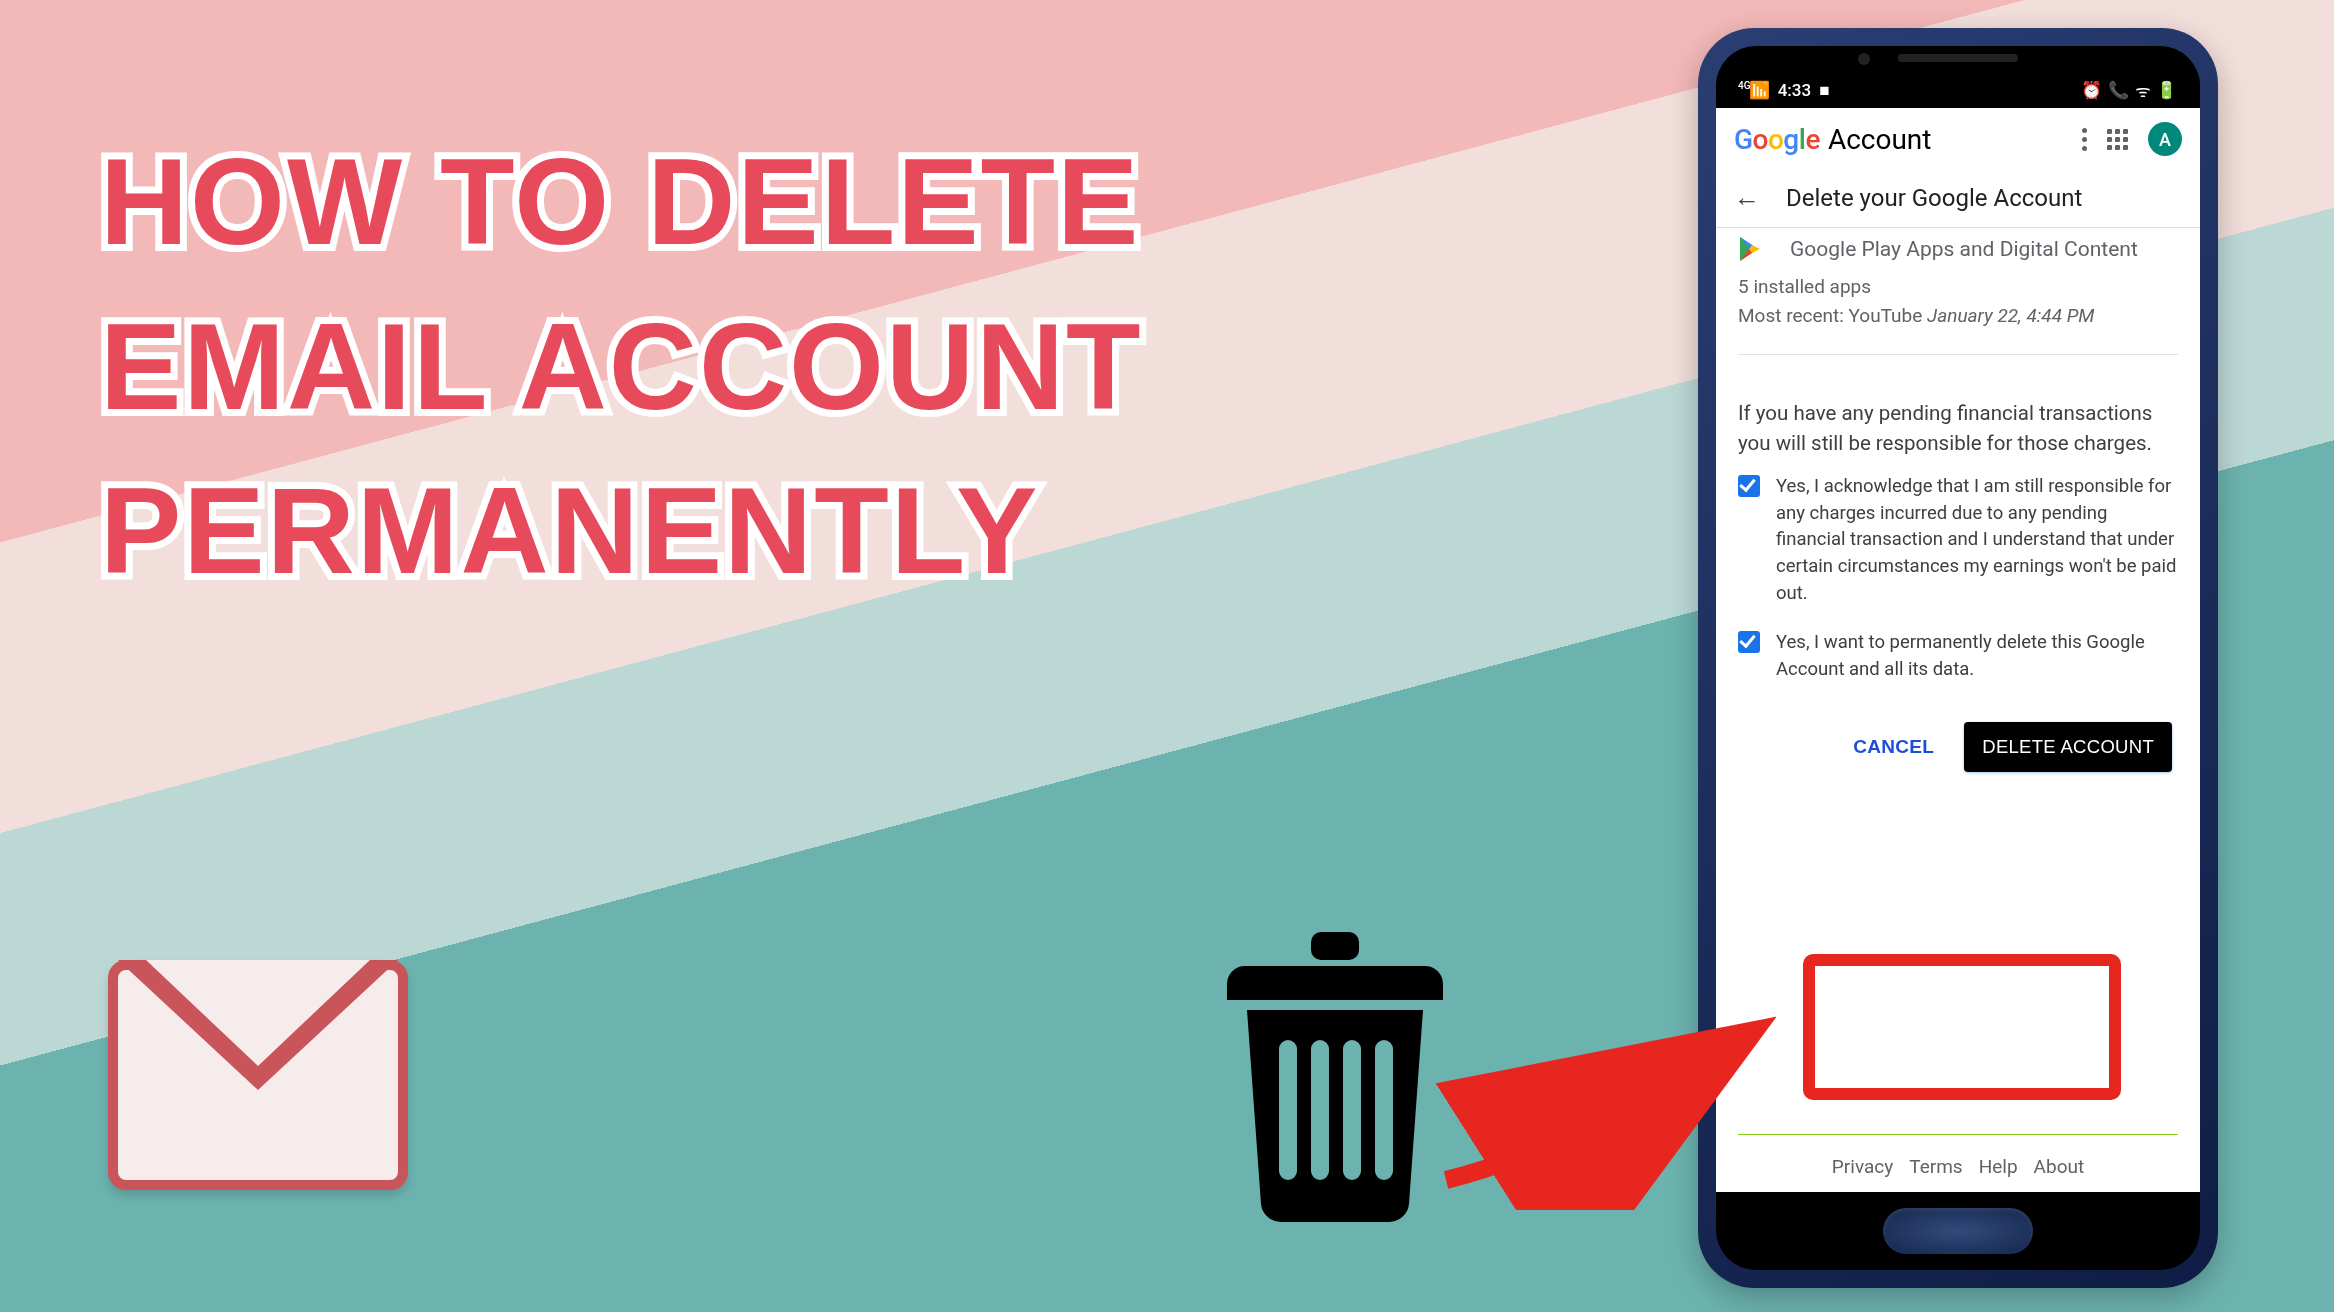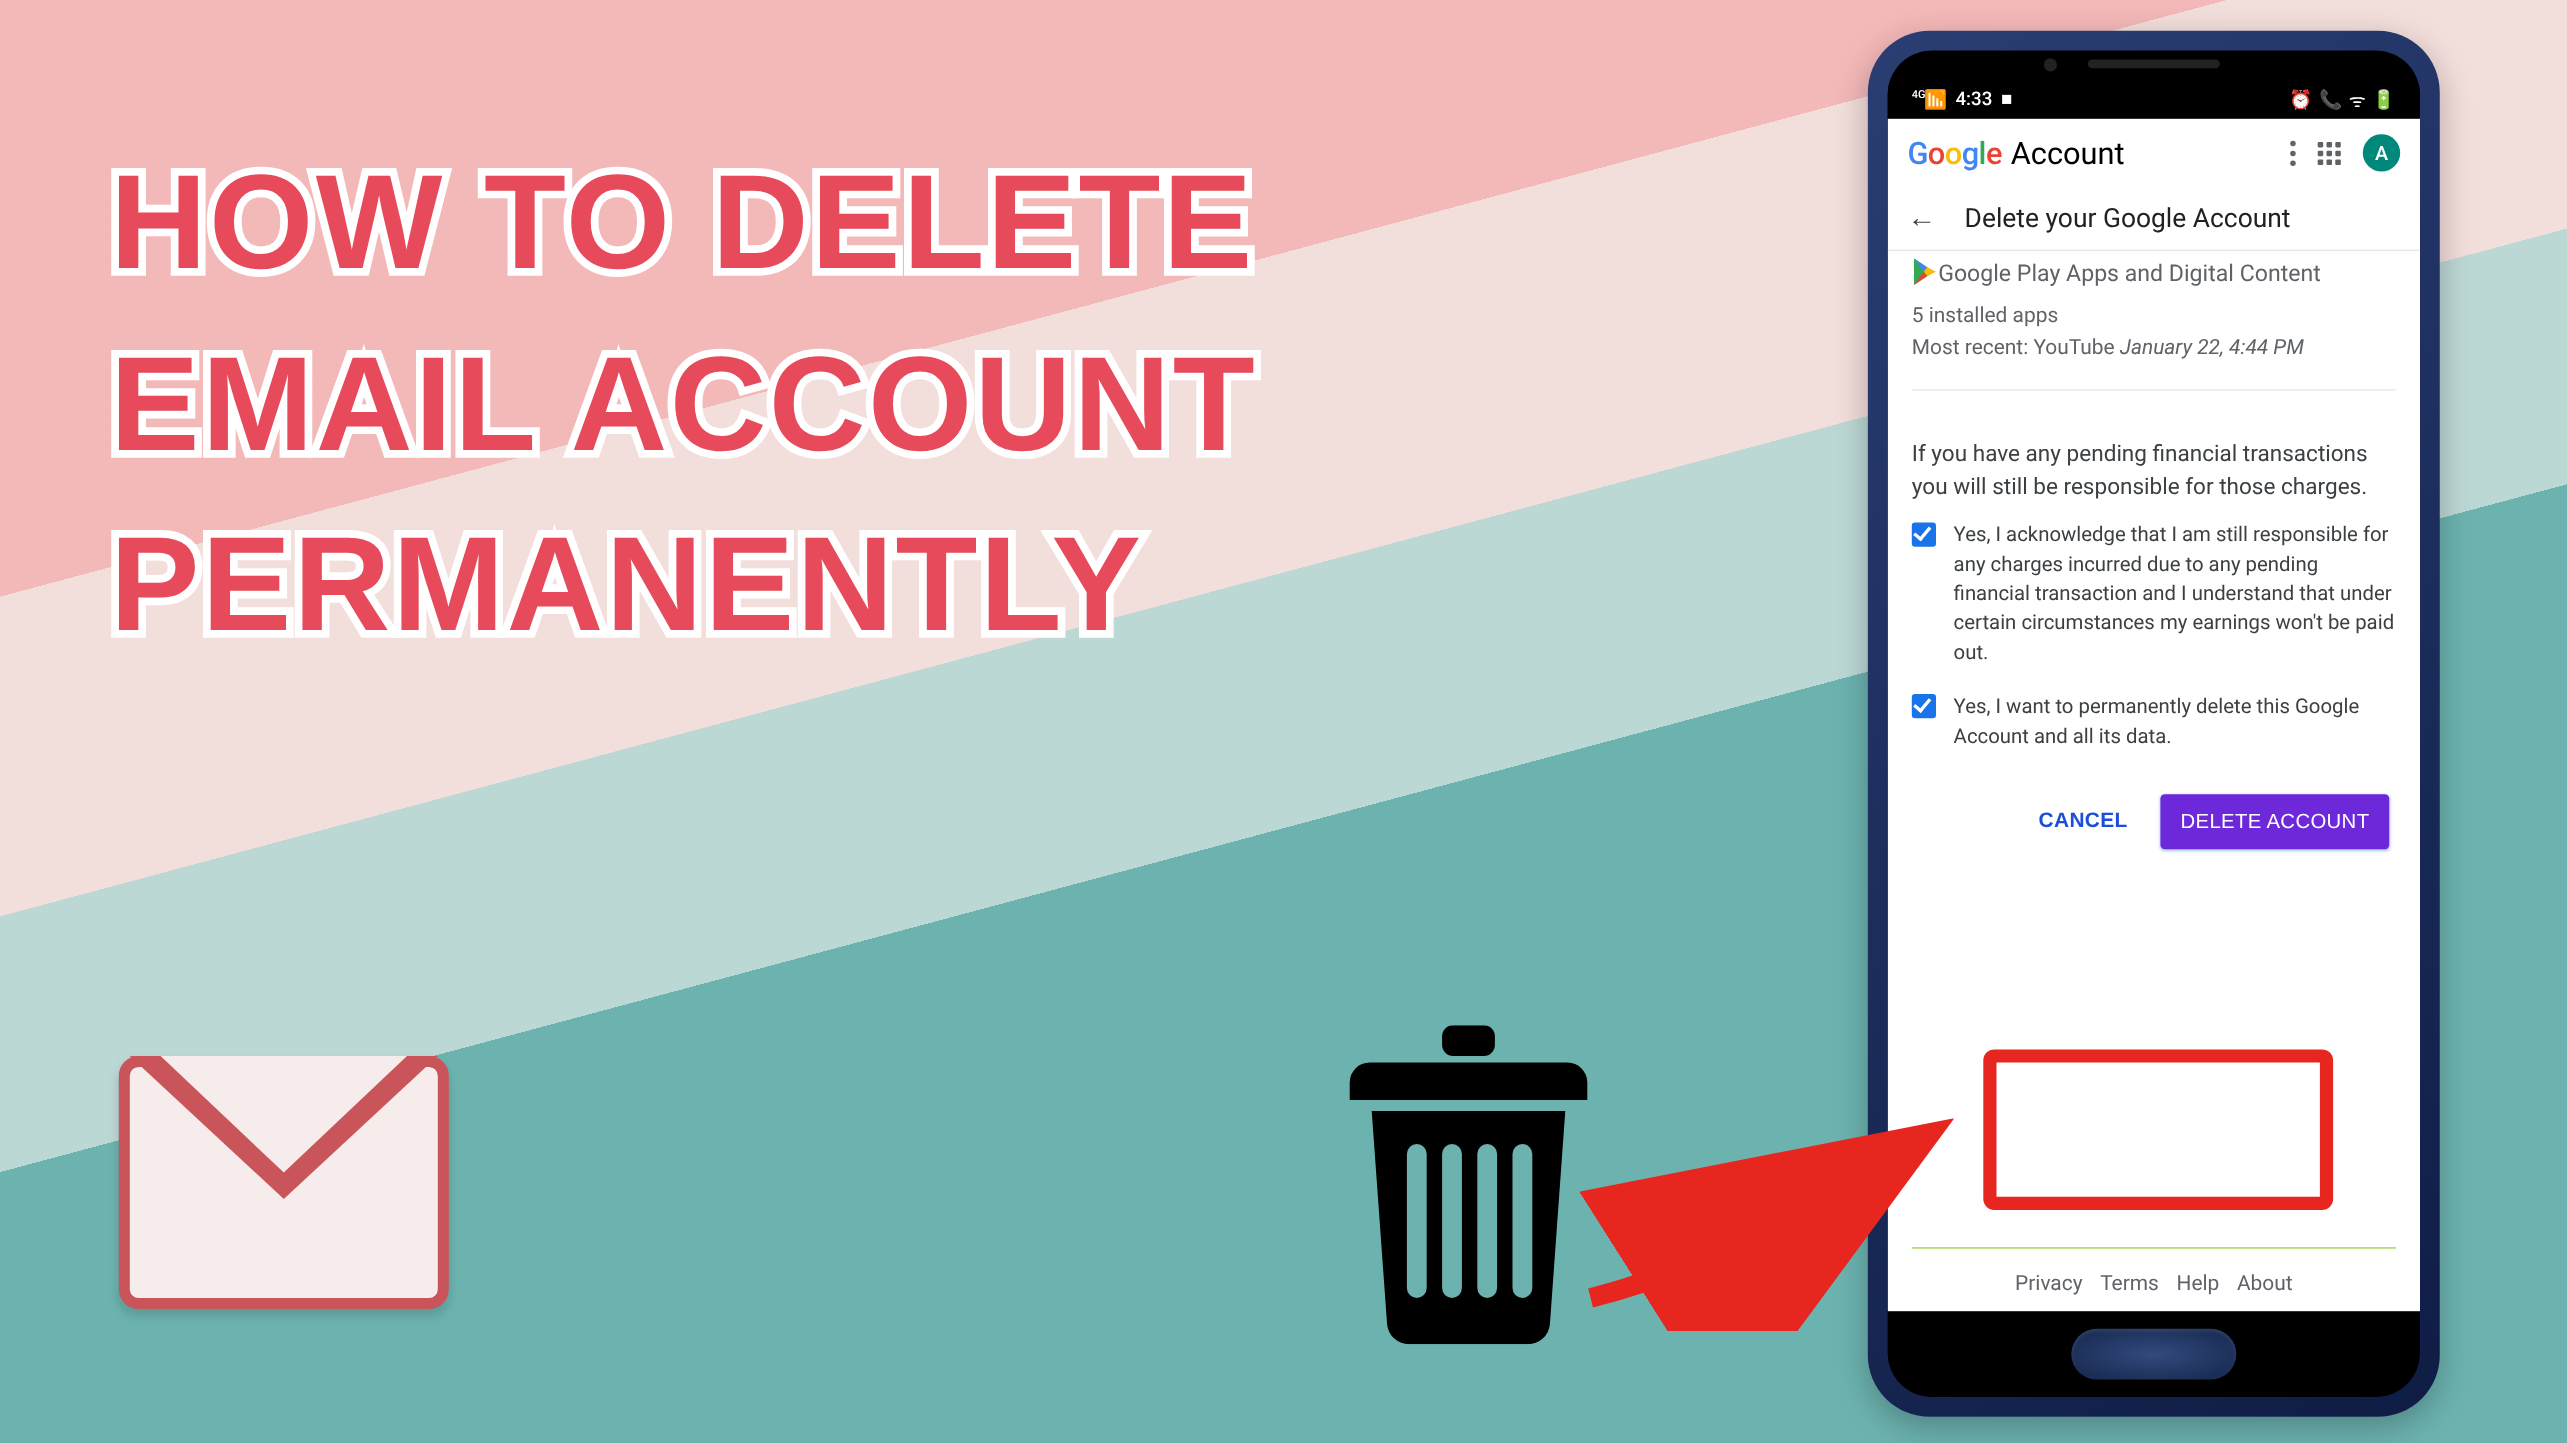--- a/index.html
+++ b/index.html
@@ -156,21 +156,21 @@
   .subheader-title { font-size: 24px; color: #202124; }
   .content {
     flex: 1;
     overflow: hidden;
     padding: 6px 22px 0 22px;
     font-size: 20px;
     color: #3c4043;
     display: flex;
     flex-direction: column;
   }
-  .play-row { display:flex; gap:0; align-items:flex-start; margin-bottom:10px;}
+  .play-row { display:flex; gap:28px; align-items:center; margin-bottom:10px;}
   .play-text { color:#5f6368; font-size: 21px; line-height:1.3; padding-top:2px;}
   .body-text { font-size: 20.5px; line-height: 1.45; color:#3c4043; margin: 20px 0 14px 0;}
   .meta { font-size: 19px; color: #5f6368; line-height: 1.5;}
   .meta .italic { font-style: italic; }
   .divider { border:none; border-top:1px solid #e0e0e0; margin: 24px 0;}
   .check-row { display:flex; gap: 16px; margin-bottom: 22px; }
   .checkbox {
     flex: 0 0 22px; width:22px; height:22px; margin-top:2px;
     background:#1a73e8; border-radius:3px; position:relative;
   }
@@ -184,21 +184,21 @@
     display:flex; justify-content:flex-end; gap: 22px;
     align-items:center; padding: 10px 6px 18px 0;
     margin-top: 8px;
   }
   .btn-cancel {
     color:#1d4ed8; font-weight:700; font-size:19px;
     background:none; border:none; letter-spacing:0.3px;
     padding: 12px 8px;
   }
   .btn-delete {
-    background:#6d28d9; color:#fff; font-weight:500; font-size:18.5px;
+    background:#000000; color:#fff; font-weight:500; font-size:18.5px;
     border:none; padding: 14px 18px; border-radius:4px; letter-spacing:0.3px;
     box-shadow: 0 1px 3px rgba(26,115,232,0.4);
   }
   .highlight-box {
     position:absolute; border: 12px solid #e6261f; border-radius: 10px;
     pointer-events:none;
   }
   .footer-links {
     display:flex; gap: 16px; justify-content:center;
     padding: 20px 0 14px 0; font-size: 19px; color:#5f6368;

